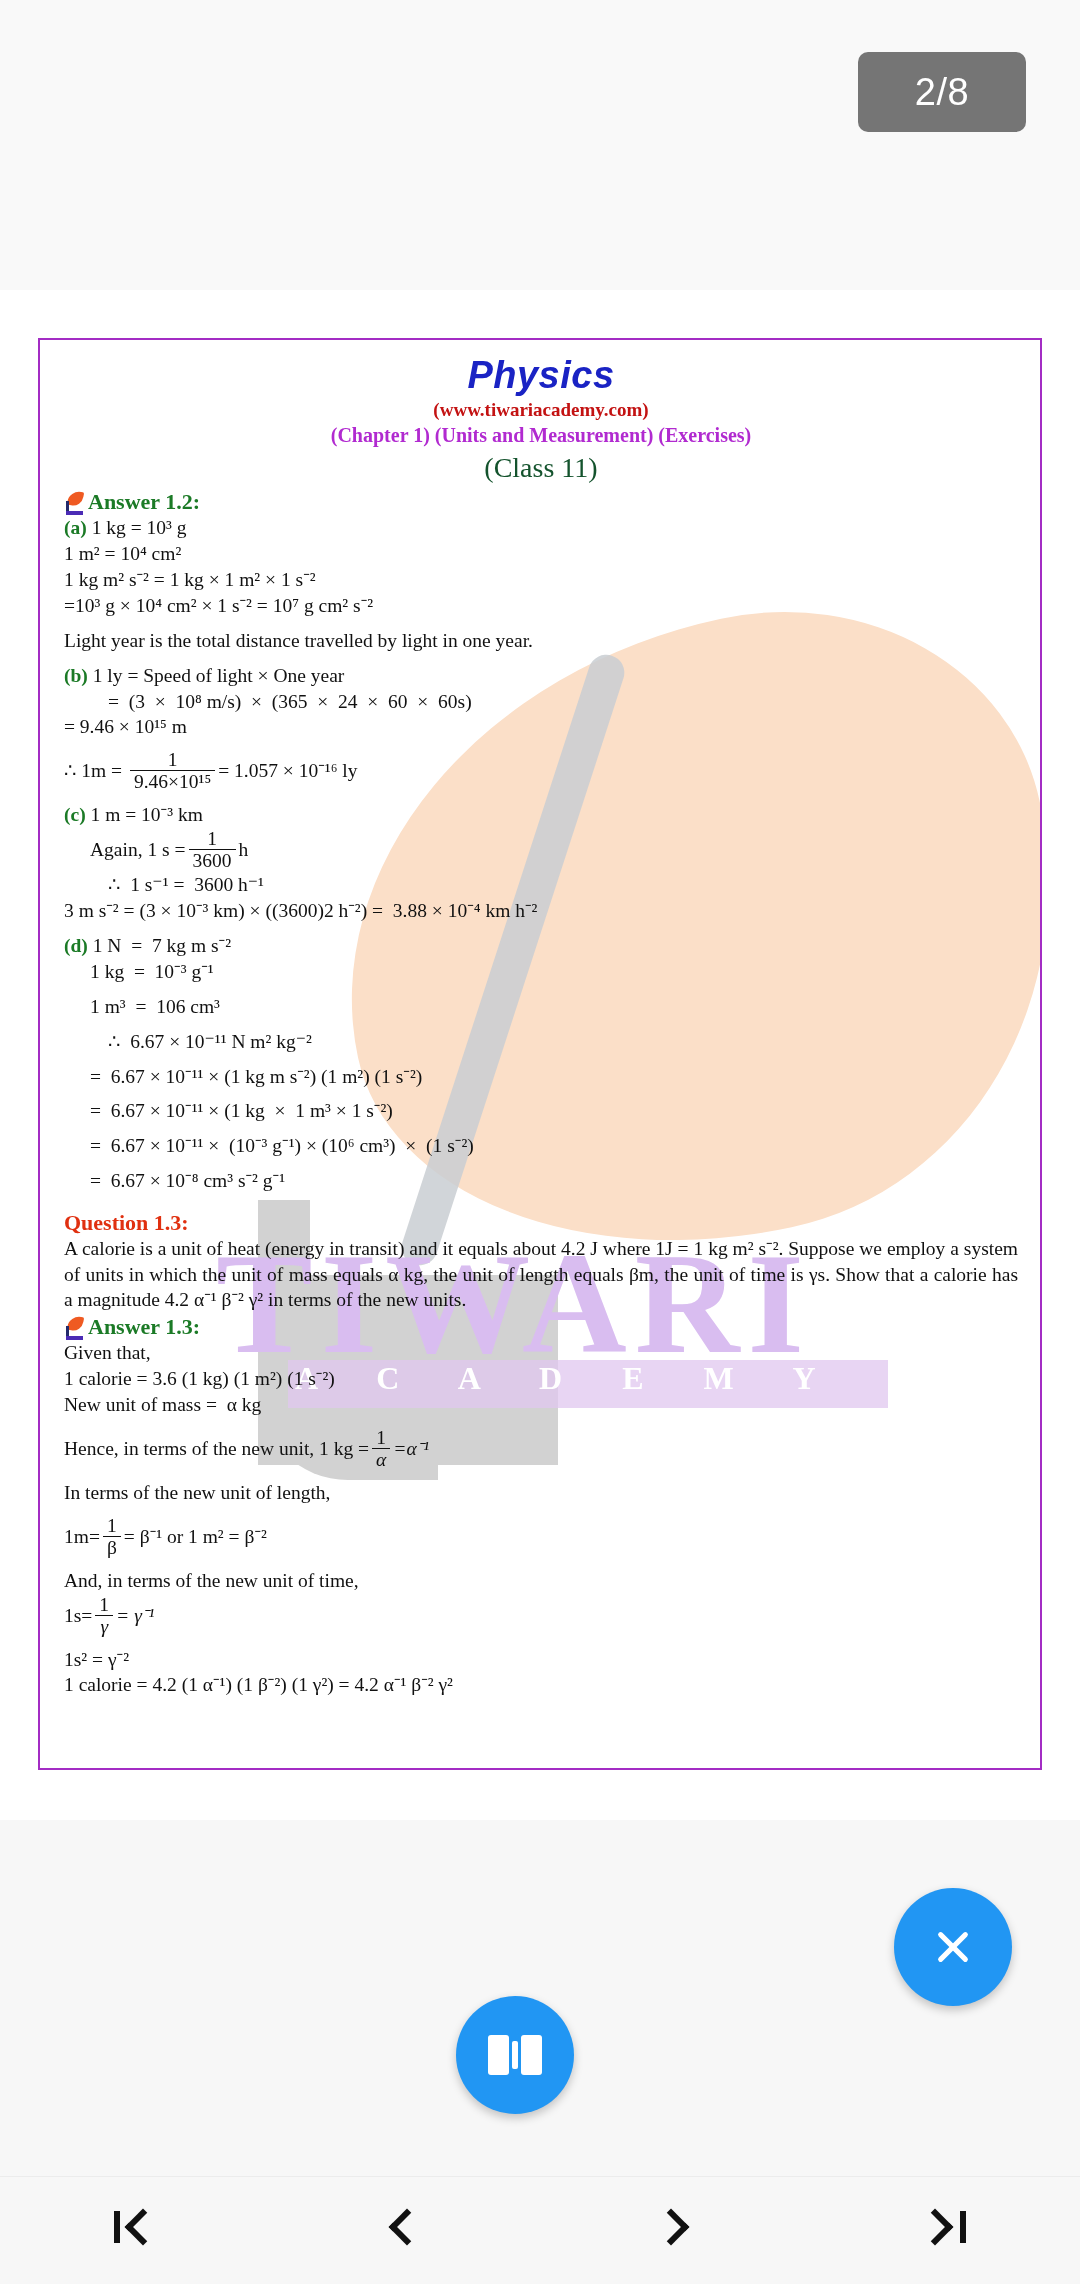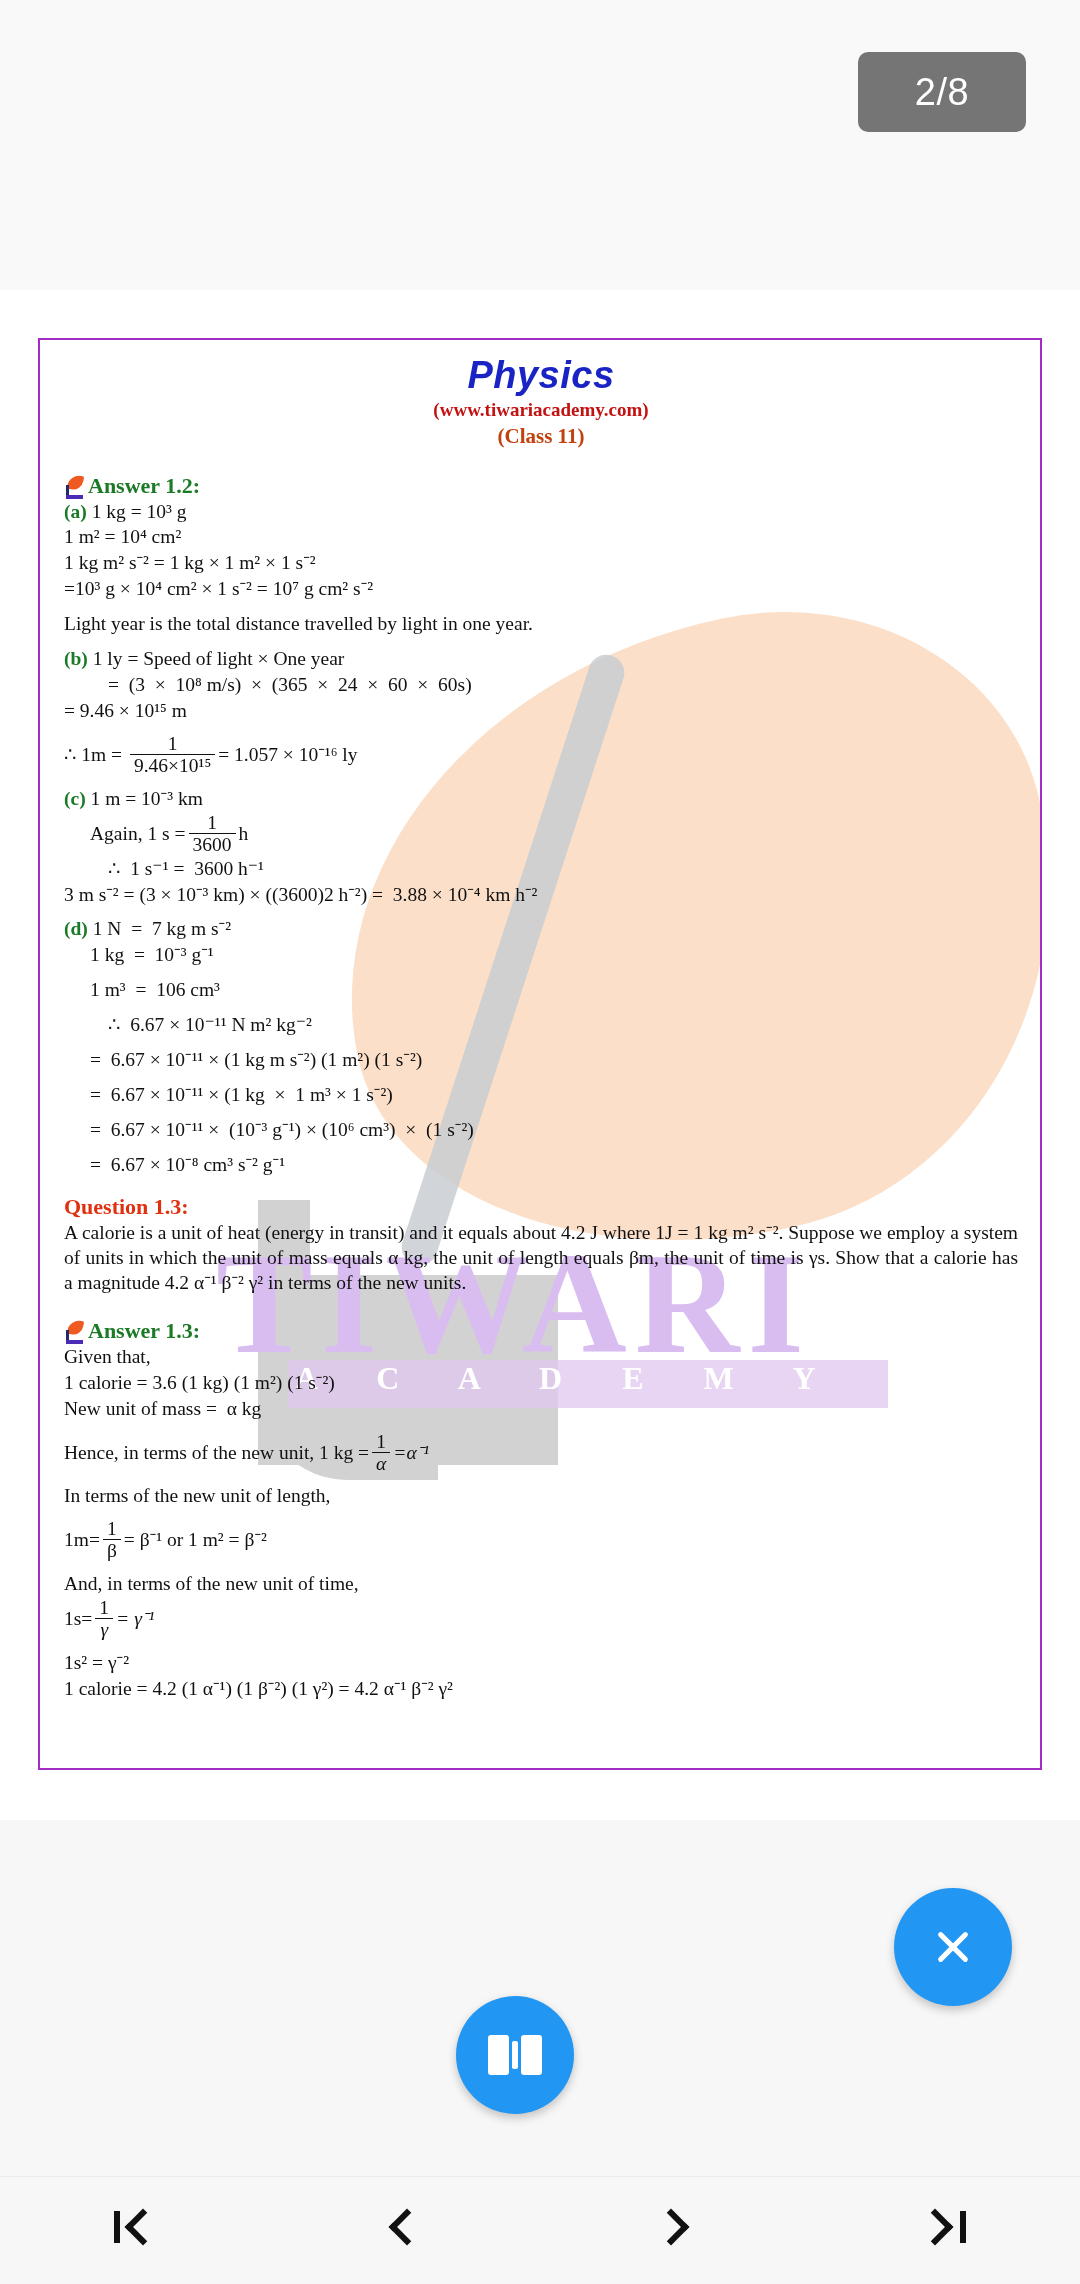--- a/index.html
+++ b/index.html
@@ -134,29 +134,29 @@
   }
   .hdr-site {
     color: #c31212; font-weight: 700; font-size: 19px;
     line-height: 1.35;
   }
   .hdr-chapter {
     color: #b12ad0; font-weight: 700; font-size: 20px;
     line-height: 1.35;
   }
   .hdr-class {
-    color: #c2410c; font-weight: 700; font-size: 21px;
+    color: #14532d; font-weight: 400; font-size: 28px;
     line-height: 1.35;
   }
 
   
   .ans-title {
     color: #1b7a26; font-weight: 700; font-size: 22px;
     display: flex; align-items: flex-end; gap: 2px;
-    margin-top: 22px;
+    margin-top: 2px;
   }
   .q-title {
     color: #e03010; font-weight: 700; font-size: 22px;
     margin-top: 16px;
   }
   .feather {
     display: inline-block; width: 22px; height: 24px;
     position: relative; flex: none;
   }
   .feather .nib {
@@ -288,20 +288,21 @@
       <div class="wm-text wm-tiwari">TIWARI</div>
       <div class="wm-band"></div>
       <div class="wm-text wm-academy">A C A D E M Y</div>
 
       <div class="doc-content">
 
         
         <div class="hdr">
           <div class="hdr-physics">Physics</div>
           <div class="hdr-site">(www.tiwariacademy.com)</div>
+          <div class="hdr-chapter">(Chapter 1) (Units and Measurement) (Exercises)</div>
           <div class="hdr-class">(Class 11)</div>
         </div>
 
         
         <div class="ans-title">
           <span class="feather">
             <span class="nib"></span>
               <span class="stem"></span>
               <span class="base"></span>
           </span>

